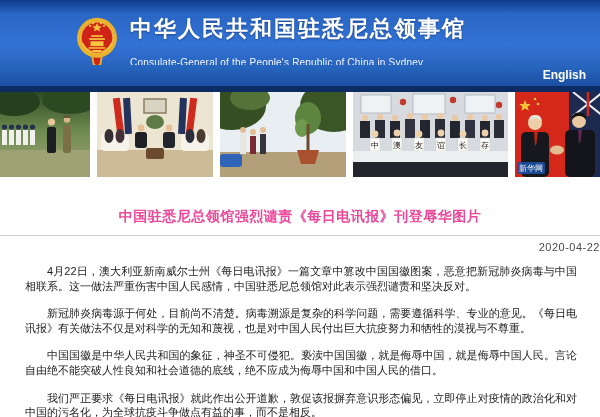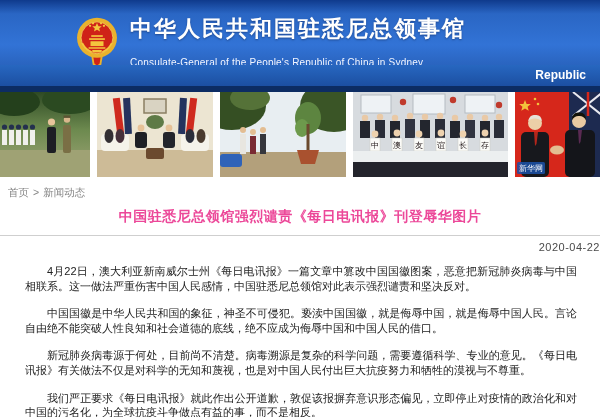--- a/index.html
+++ b/index.html
@@ -64,21 +64,21 @@
       <rect x="12" y="32" width="16" height="1.4" fill="#f4c63e"></rect>
       <rect x="15.5" y="34.6" width="9" height="2.4" fill="#f4c63e"></rect>
       <path d="M6,28 Q9,34 15,36.5" stroke="#f4c63e" stroke-width="1.6" fill="none"></path>
       <path d="M34,28 Q31,34 25,36.5" stroke="#f4c63e" stroke-width="1.6" fill="none"></path>
     </svg>
     <div class="header-titles">
       <div class="title-cn">中华人民共和国驻悉尼总领事馆</div>
       <div class="title-en">Consulate-General of the People's Republic of China in Sydney</div>
     </div>
     <div class="header-band">
-      <a class="english-link">Republic</a>
+      <a class="english-link">English</a>
     </div>
   </div>
   <div class="header-edge"></div>
 
   <div class="photo-strip">
 
     <figure class="photo">
       <svg width="90" height="85" viewBox="0 0 90 85">
         <defs>
           <linearGradient id="g1" x1="0" y1="0" x2="0" y2="1">
@@ -237,28 +237,25 @@
         <ellipse cx="42" cy="58" rx="7" ry="4.5" fill="#e3bd92"></ellipse>
         <g>
           <rect x="2" y="70" width="28" height="12" rx="1.5" fill="#1b51a8" opacity="0.85"></rect>
           <text x="16" y="79" font-family="'DejaVu Sans',sans-serif" font-size="8" fill="#ffffff" text-anchor="middle">新华网</text>
         </g>
       </svg>
     </figure>
 
   </div>
 
-  <div class="breadcrumb">
-    <a>首页</a><span class="crumb-sep">&gt;</span><a>新闻动态</a>
-  </div>
 
   <h2 class="article-title">中国驻悉尼总领馆强烈谴责《每日电讯报》刊登辱华图片</h2>
   <div class="divider"></div>
   <div class="article-date">2020-04-22</div>
 
   <div class="article-body">
     <p>4月22日，澳大利亚新南威尔士州《每日电讯报》一篇文章中篡改中国国徽图案，恶意把新冠肺炎病毒与中国相联系。这一做法严重伤害中国人民感情，中国驻悉尼总领馆对此表示强烈谴责和坚决反对。</p>
+    <p>新冠肺炎病毒源于何处，目前尚不清楚。病毒溯源是复杂的科学问题，需要遵循科学、专业的意见。《每日电讯报》有关做法不仅是对科学的无知和蔑视，也是对中国人民付出巨大抗疫努力和牺牲的漠视与不尊重。</p>
     <p>中国国徽是中华人民共和国的象征，神圣不可侵犯。亵渎中国国徽，就是侮辱中国，就是侮辱中国人民。言论自由绝不能突破人性良知和社会道德的底线，绝不应成为侮辱中国和中国人民的借口。</p>
-    <p>新冠肺炎病毒源于何处，目前尚不清楚。病毒溯源是复杂的科学问题，需要遵循科学、专业的意见。《每日电讯报》有关做法不仅是对科学的无知和蔑视，也是对中国人民付出巨大抗疫努力和牺牲的漠视与不尊重。</p>
     <p>我们严正要求《每日电讯报》就此作出公开道歉，敦促该报摒弃意识形态偏见，立即停止对疫情的政治化和对中国的污名化，为全球抗疫斗争做点有益的事，而不是相反。</p>
   </div>
 
 </div>
 
 </body></html>

